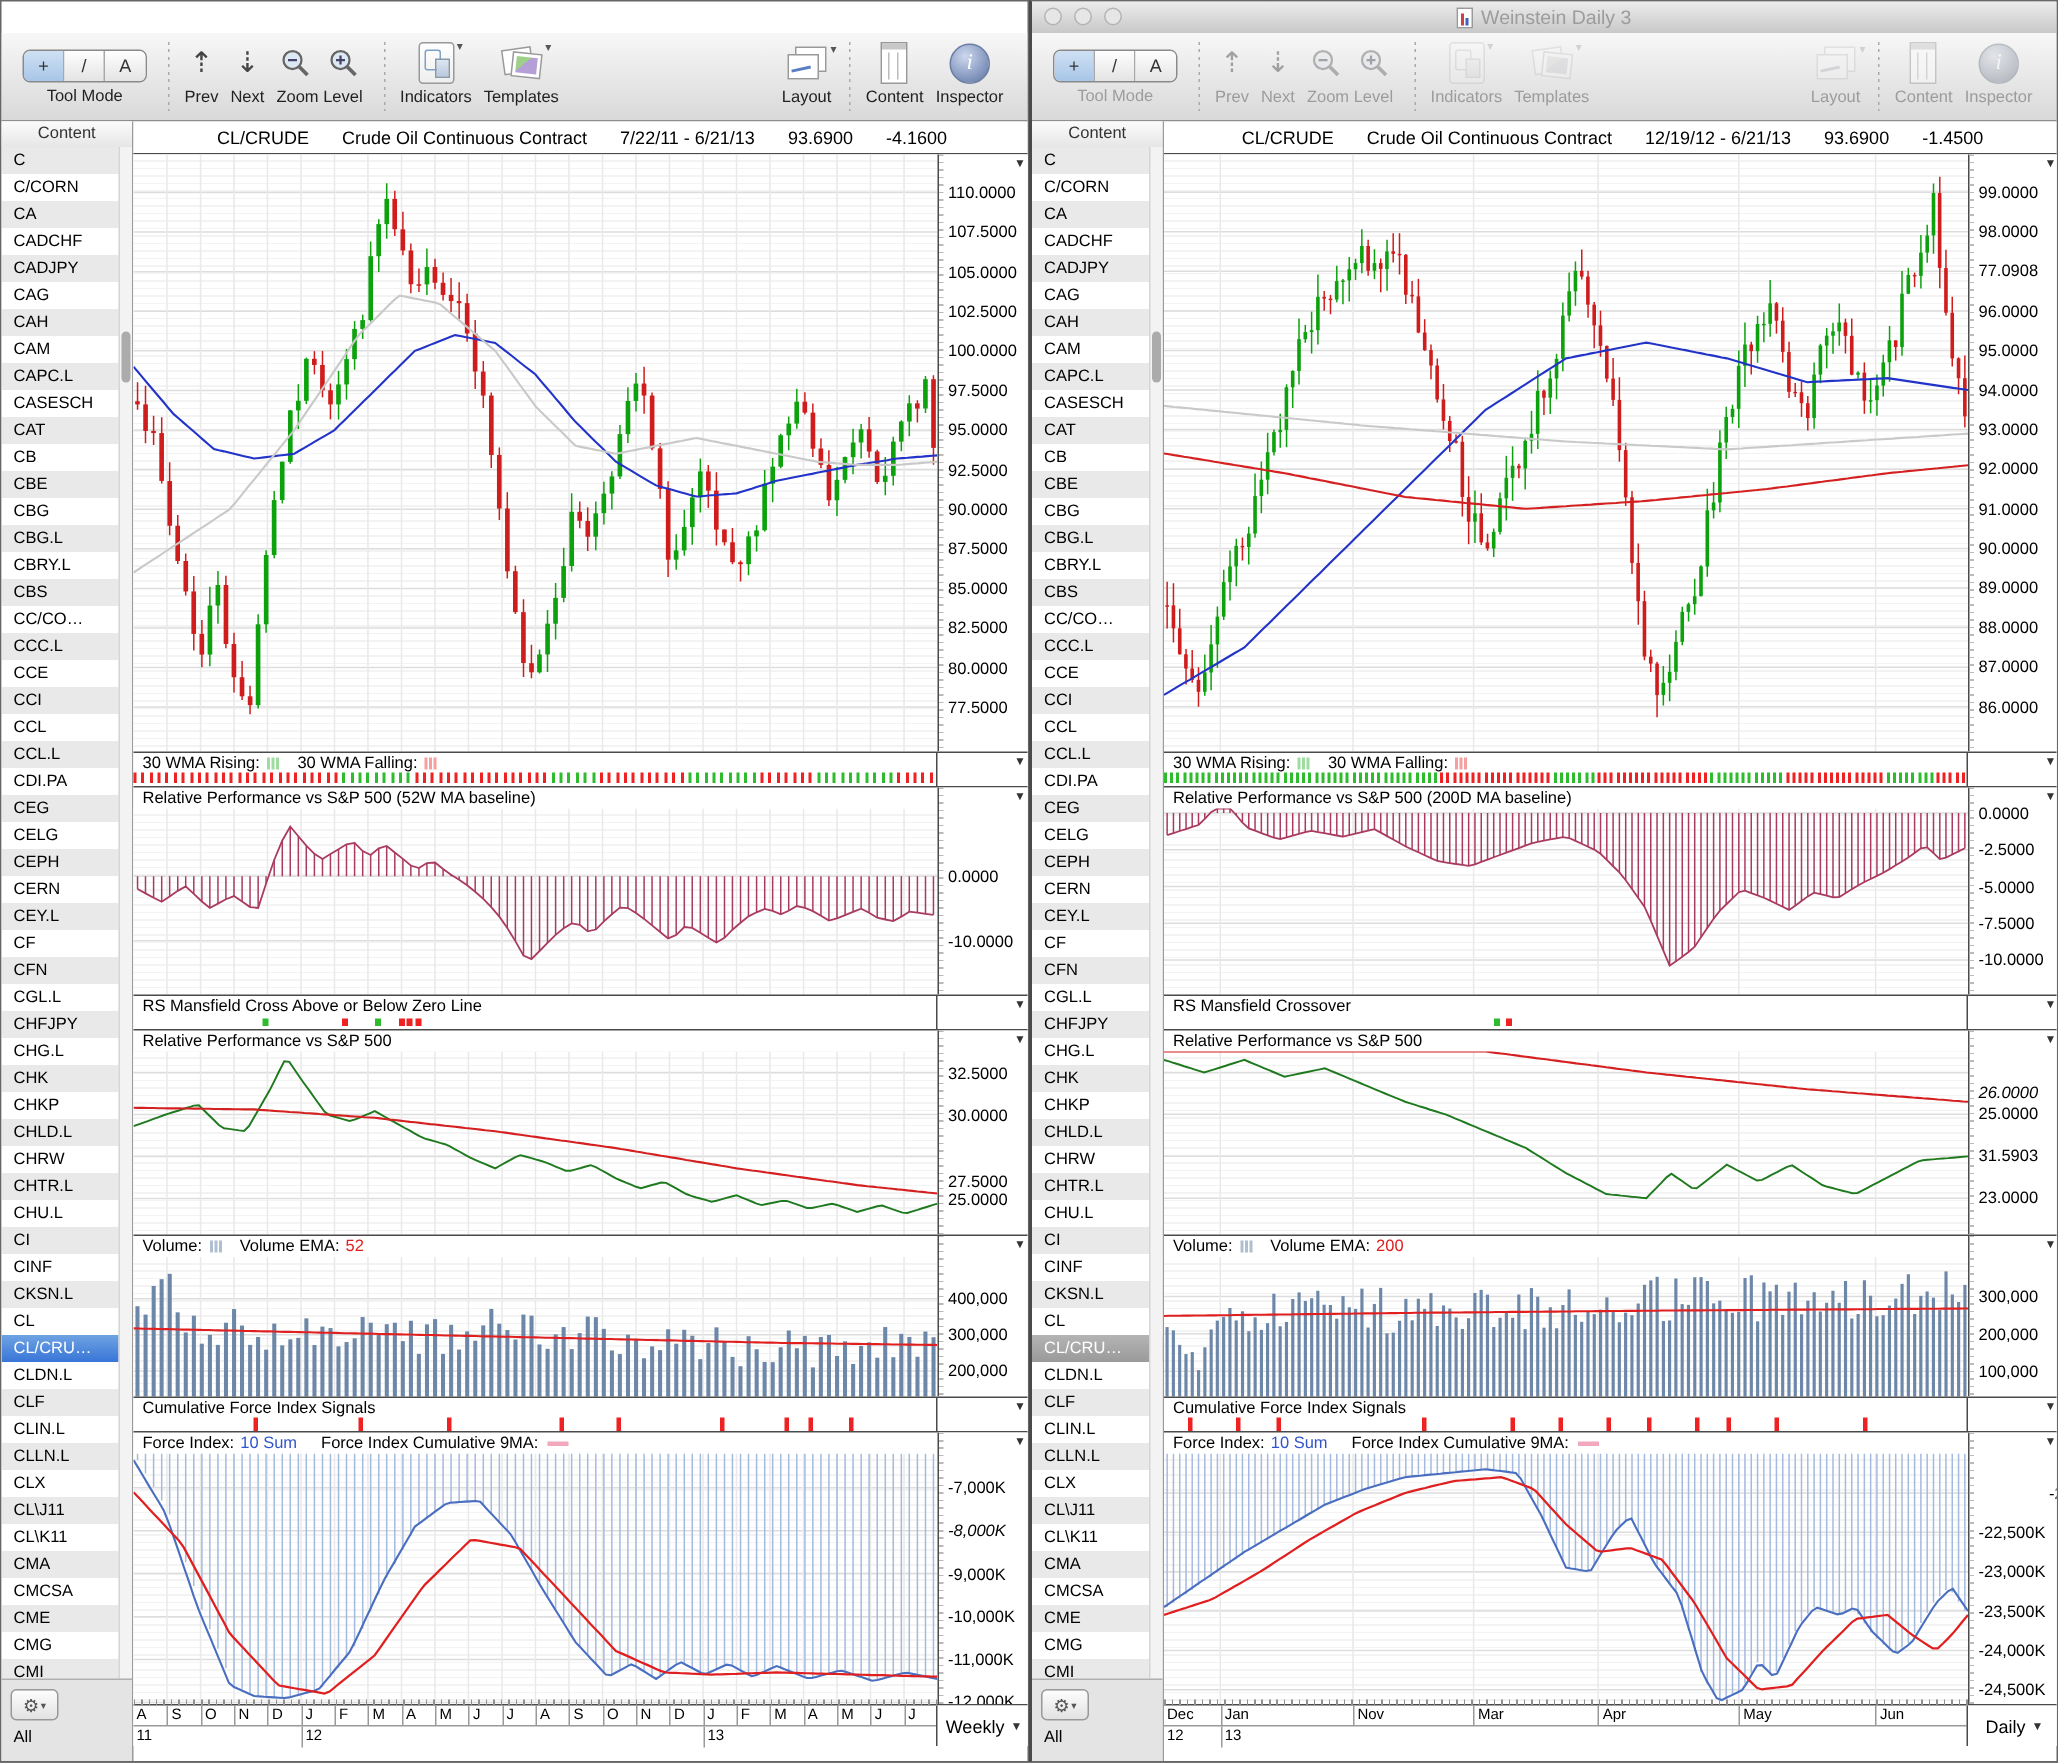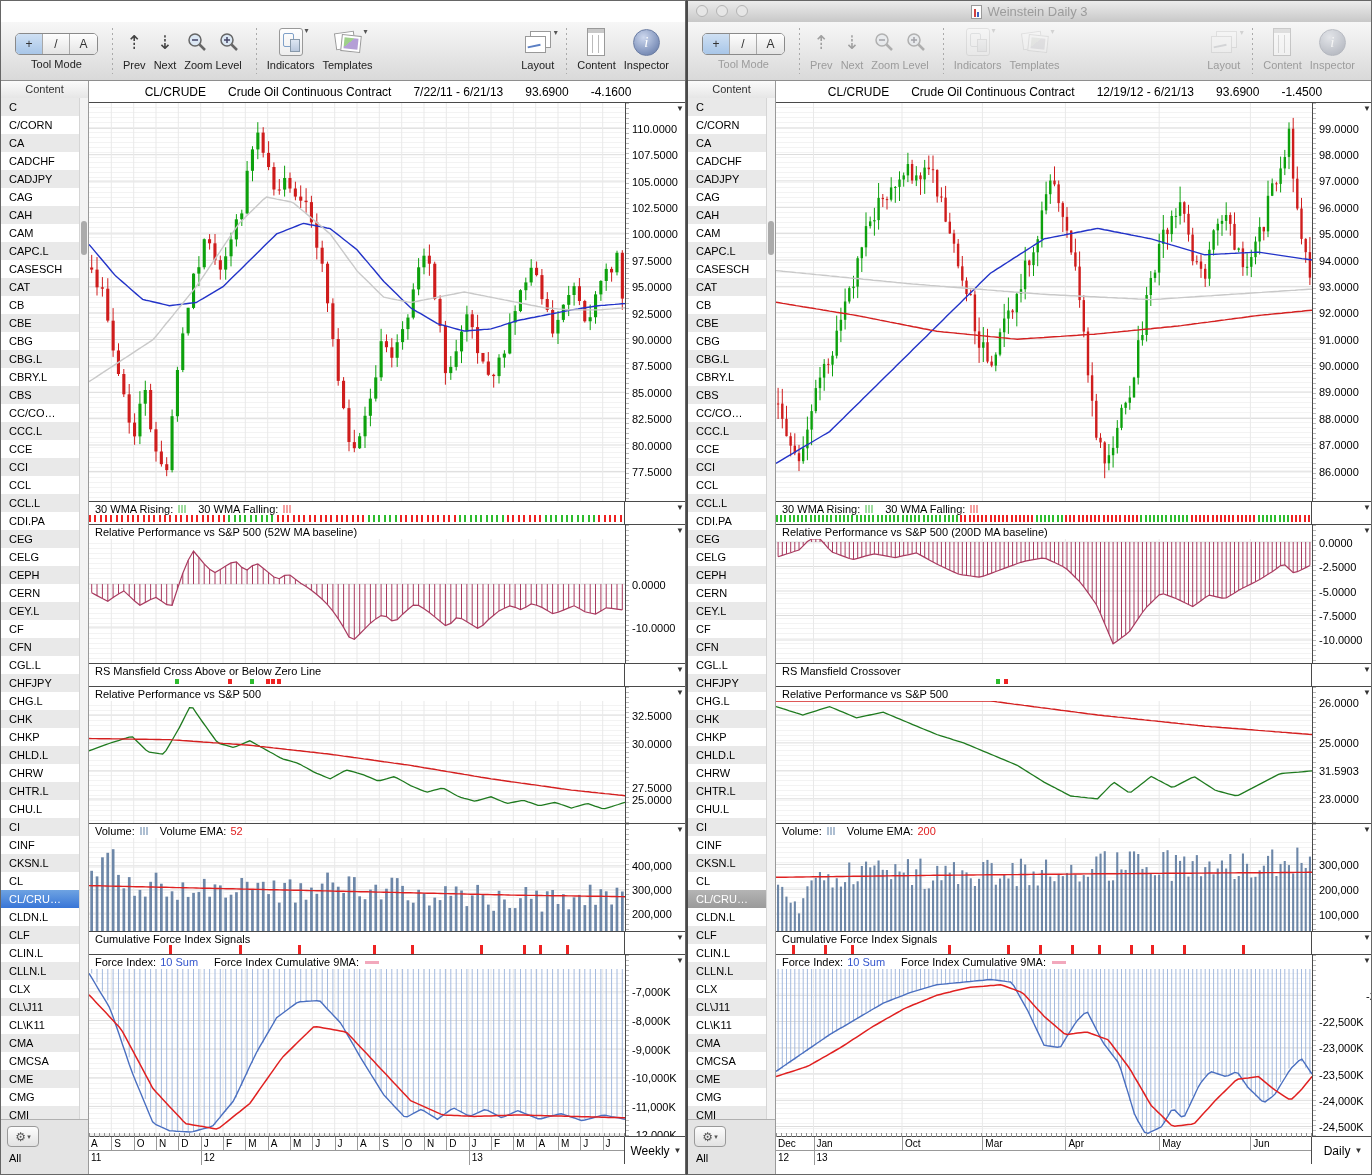--- a/index.html
+++ b/index.html
@@ -1161,21 +1161,21 @@
             <line x1="522.6" x2="522.6" y1="0" y2="148.1" stroke="#a4bade" stroke-width="1"></line>
             <line x1="528.0" x2="528.0" y1="0" y2="149.2" stroke="#a4bade" stroke-width="1"></line>
             <line x1="533.3" x2="533.3" y1="0" y2="150.3" stroke="#a4bade" stroke-width="1"></line>
             <polyline points="0.0,4.3 3.4,9.9 6.7,15.5 10.0,21.1 13.4,26.7 16.8,32.2 20.1,37.8 23.4,46.0 26.8,55.8 30.2,65.6 33.5,75.5 36.9,85.3 40.2,95.2 43.6,104.6 46.9,112.7 50.3,120.7 53.6,128.8 56.9,136.8 60.3,144.9 63.6,152.9 67.0,155.7 70.4,157.2 73.7,158.7 77.0,160.2 80.4,161.7 83.8,161.9 87.1,162.2 90.5,162.4 93.8,162.6 97.1,162.8 100.5,163.0 103.9,162.6 107.2,161.7 110.5,160.8 113.9,159.9 117.3,159.0 120.6,158.1 124.0,156.6 127.3,152.6 130.7,148.6 134.0,144.5 137.3,140.5 140.7,136.5 144.0,132.5 147.4,125.9 150.8,118.8 154.1,111.6 157.5,104.5 160.8,97.3 164.2,90.2 167.5,83.5 170.8,77.7 174.2,71.9 177.5,66.1 180.9,60.3 184.3,54.5 187.6,48.7 191.0,46.2 194.3,43.7 197.7,41.3 201.0,38.8 204.3,36.4 207.7,33.9 211.0,32.8 214.4,32.6 217.8,32.3 221.1,32.1 224.5,31.9 227.8,31.7 231.2,32.2 234.5,35.8 237.8,39.4 241.2,42.9 244.5,46.5 247.9,50.1 251.3,53.7 254.6,59.0 257.9,64.8 261.3,70.7 264.7,76.5 268.0,82.3 271.3,88.1 274.7,93.7 278.1,99.1 281.4,104.5 284.8,109.8 288.1,115.2 291.4,120.6 294.8,125.9 298.2,129.5 301.5,133.1 304.8,136.7 308.2,140.2 311.6,143.8 314.9,147.4 318.3,147.8 321.6,146.0 324.9,144.2 328.3,142.4 331.7,140.6 335.0,141.9 338.3,144.0 341.7,146.1 345.1,148.2 348.4,150.3 351.8,147.9 355.1,145.5 358.4,143.1 361.8,140.7 365.2,139.2 368.5,141.0 371.8,142.7 375.2,144.5 378.6,146.3 381.9,146.8 385.3,145.3 388.6,143.8 391.9,142.3 395.3,140.8 398.7,141.3 402.0,143.1 405.3,144.9 408.7,146.7 412.1,148.5 415.4,147.6 418.8,146.1 422.1,144.7 425.4,143.2 428.8,141.7 432.2,143.0 435.5,144.4 438.8,145.7 442.2,147.0 445.6,148.4 448.9,149.7 452.3,149.7 455.6,148.8 458.9,147.9 462.3,147.0 465.7,146.1 469.0,145.2 472.3,144.8 475.7,145.9 479.1,147.0 482.4,148.1 485.8,149.2 489.1,150.3 492.4,151.5 495.8,151.0 499.2,150.1 502.5,149.2 505.8,148.3 509.2,147.4 512.6,146.5 515.9,146.2 519.3,146.9 522.6,147.6 525.9,148.2 529.3,148.9 532.6,149.6 536.0,150.3" fill="none" stroke="#4a6fc0" stroke-width="1.4"></polyline>
             <polyline points="0.0,25.8 3.4,29.3 6.7,32.9 10.0,36.5 13.4,40.1 16.8,43.6 20.1,47.2 23.4,50.8 26.8,54.4 30.2,58.0 33.5,62.6 36.9,68.9 40.2,75.1 43.6,81.4 46.9,87.6 50.3,93.9 53.6,100.2 56.9,106.4 60.3,112.7 63.6,119.0 67.0,123.1 70.4,126.6 73.7,130.2 77.0,133.8 80.4,137.4 83.8,141.0 87.1,144.5 90.5,148.1 93.8,151.7 97.1,154.7 100.5,155.3 103.9,155.9 107.2,156.5 110.5,157.1 113.9,157.6 117.3,158.2 120.6,158.8 124.0,159.4 127.3,160.0 130.7,158.7 134.0,156.0 137.3,153.3 140.7,150.6 144.0,147.9 147.4,145.2 150.8,142.6 154.1,139.9 157.5,137.2 160.8,134.5 164.2,129.7 167.5,125.0 170.8,120.2 174.2,115.4 177.5,110.7 180.9,105.9 184.3,101.1 187.6,96.4 191.0,91.6 194.3,87.4 197.7,84.1 201.0,80.9 204.3,77.6 207.7,74.3 211.0,71.0 214.4,67.7 217.8,64.5 221.1,61.2 224.5,57.9 227.8,57.7 231.2,58.3 234.5,58.9 237.8,59.5 241.2,60.1 244.5,60.7 247.9,61.3 251.3,61.9 254.6,62.5 257.9,63.7 261.3,67.3 264.7,70.8 268.0,74.4 271.3,78.0 274.7,81.6 278.1,85.1 281.4,88.7 284.8,92.3 288.1,95.9 291.4,99.5 294.8,103.0 298.2,106.6 301.5,110.2 304.8,113.8 308.2,117.3 311.6,120.9 314.9,124.5 318.3,128.1 321.6,131.7 324.9,133.1 328.3,134.6 331.7,136.1 335.0,137.6 338.3,139.1 341.7,140.6 345.1,142.1 348.4,143.6 351.8,145.1 355.1,146.0 358.4,146.2 361.8,146.3 365.2,146.5 368.5,146.6 371.8,146.8 375.2,146.9 378.6,147.1 381.9,147.2 385.3,147.4 388.6,147.3 391.9,147.2 395.3,147.1 398.7,147.0 402.0,146.9 405.3,146.7 408.7,146.6 412.1,146.5 415.4,146.4 418.8,146.3 422.1,146.2 425.4,146.1 428.8,146.0 432.2,146.1 435.5,146.1 438.8,146.2 442.2,146.3 445.6,146.4 448.9,146.5 452.3,146.6 455.6,146.7 458.9,146.8 462.3,146.9 465.7,146.9 469.0,147.0 472.3,147.1 475.7,147.2 479.1,147.3 482.4,147.4 485.8,147.5 489.1,147.6 492.4,147.7 495.8,147.8 499.2,147.8 502.5,147.9 505.8,148.0 509.2,148.1 512.6,148.2 515.9,148.3 519.3,148.4 522.6,148.5 525.9,148.6 529.3,148.6 532.6,148.7 536.0,148.8" fill="none" stroke="#e02020" stroke-width="1.5"></polyline>
           </svg>
         <div class="axis">
             <span class="axis-caret">▼</span>
             <div class="axis-minor"></div>
             <div class="axis-label" style="top: 31.3961px;">-7,000K</div>
-            <div class="axis-label" style="top: 60.0162px;">-8,000K</div>
+            <div class="axis-label" style="top: 60.0162px; font-style: italic;">-8,000K</div>
             <div class="axis-label" style="top: 88.6363px;">-9,000K</div>
             <div class="axis-label" style="top: 117.256px;">-10,000K</div>
             <div class="axis-label" style="top: 145.876px;">-11,000K</div>
             <div class="axis-label" style="top: 174.497px;">-12,000K</div>
           </div>
       </div>
       <div class="panel p-baxis">
         <div class="baxis-comb"></div>
         <div class="months">
             <div class="mcell" style="width: 22.3333px;">A</div>
@@ -1672,21 +1672,21 @@
             <rect x="532.7" y="149.1" width="2.4" height="25.5" fill="#cf1d1d"></rect>
             <polyline points="0.0,360.3 3.4,358.3 6.7,356.3 10.0,354.3 13.4,352.3 16.8,350.4 20.1,348.4 23.4,346.4 26.8,344.4 30.2,342.4 33.5,340.5 36.9,338.5 40.2,336.5 43.6,334.5 46.9,332.5 50.3,330.6 53.6,328.6 56.9,325.3 60.3,322.0 63.6,318.7 67.0,315.4 70.4,312.1 73.7,308.8 77.0,305.5 80.4,302.2 83.8,298.9 87.1,295.6 90.5,292.3 93.8,289.0 97.1,285.7 100.5,282.4 103.9,279.1 107.2,275.8 110.5,272.5 113.9,269.2 117.3,265.9 120.6,262.6 124.0,259.3 127.3,256.0 130.7,252.7 134.0,249.4 137.3,246.1 140.7,242.8 144.0,239.5 147.4,236.2 150.8,232.9 154.1,229.6 157.5,226.3 160.8,223.0 164.2,219.7 167.5,216.4 170.8,213.1 174.2,209.8 177.5,206.5 180.9,203.2 184.3,199.9 187.6,196.6 191.0,193.3 194.3,190.0 197.7,186.7 201.0,183.4 204.3,180.1 207.7,176.8 211.0,173.5 214.4,170.2 217.8,168.1 221.1,165.9 224.5,163.8 227.8,161.7 231.2,159.5 234.5,157.4 237.8,155.2 241.2,153.1 244.5,150.9 247.9,148.8 251.3,146.6 254.6,144.5 257.9,142.4 261.3,140.2 264.7,138.1 268.0,135.9 271.3,135.3 274.7,134.6 278.1,133.9 281.4,133.3 284.8,132.6 288.1,132.0 291.4,131.3 294.8,130.6 298.2,130.0 301.5,129.3 304.8,128.7 308.2,128.0 311.6,127.3 314.9,126.7 318.3,126.0 321.6,125.4 324.9,126.0 328.3,126.7 331.7,127.3 335.0,128.0 338.3,128.7 341.7,129.3 345.1,130.0 348.4,130.6 351.8,131.3 355.1,132.0 358.4,132.6 361.8,133.3 365.2,133.9 368.5,134.6 371.8,135.3 375.2,135.9 378.6,136.9 381.9,137.9 385.3,138.9 388.6,139.9 391.9,140.9 395.3,141.9 398.7,142.8 402.0,143.8 405.3,144.8 408.7,145.8 412.1,146.8 415.4,147.8 418.8,148.8 422.1,149.8 425.4,150.8 428.8,151.8 432.2,151.6 435.5,151.4 438.8,151.3 442.2,151.1 445.6,150.9 448.9,150.8 452.3,150.6 455.6,150.4 458.9,150.3 462.3,150.1 465.7,149.9 469.0,149.8 472.3,149.6 475.7,149.4 479.1,149.3 482.4,149.1 485.8,149.6 489.1,150.1 492.4,150.6 495.8,151.1 499.2,151.6 502.5,152.1 505.8,152.6 509.2,153.1 512.6,153.6 515.9,154.1 519.3,154.6 522.6,155.1 525.9,155.6 529.3,156.0 532.6,156.5 536.0,157.0" fill="none" stroke="#2233c8" stroke-width="1.4"></polyline>
             <polyline points="0.0,199.3 3.4,199.8 6.7,200.4 10.0,200.9 13.4,201.5 16.8,202.0 20.1,202.6 23.4,203.1 26.8,203.7 30.2,204.2 33.5,204.8 36.9,205.3 40.2,205.9 43.6,206.4 46.9,207.0 50.3,207.5 53.6,208.1 56.9,208.6 60.3,209.2 63.6,209.7 67.0,210.3 70.4,210.8 73.7,211.4 77.0,211.9 80.4,212.5 83.8,213.1 87.1,213.8 90.5,214.4 93.8,215.1 97.1,215.8 100.5,216.4 103.9,217.1 107.2,217.7 110.5,218.4 113.9,219.1 117.3,219.7 120.6,220.4 124.0,221.0 127.3,221.7 130.7,222.4 134.0,223.0 137.3,223.7 140.7,224.3 144.0,225.0 147.4,225.7 150.8,226.3 154.1,227.0 157.5,227.6 160.8,228.3 164.2,228.6 167.5,229.0 170.8,229.3 174.2,229.6 177.5,229.9 180.9,230.3 184.3,230.6 187.6,230.9 191.0,231.3 194.3,231.6 197.7,231.9 201.0,232.3 204.3,232.6 207.7,232.9 211.0,233.2 214.4,233.6 217.8,233.9 221.1,234.2 224.5,234.6 227.8,234.9 231.2,235.2 234.5,235.6 237.8,235.9 241.2,236.2 244.5,236.0 247.9,235.8 251.3,235.6 254.6,235.3 257.9,235.1 261.3,234.9 264.7,234.7 268.0,234.5 271.3,234.2 274.7,234.0 278.1,233.8 281.4,233.6 284.8,233.4 288.1,233.1 291.4,232.9 294.8,232.7 298.2,232.5 301.5,232.3 304.8,232.0 308.2,231.8 311.6,231.6 314.9,231.4 318.3,231.2 321.6,230.9 324.9,230.6 328.3,230.3 331.7,229.9 335.0,229.6 338.3,229.3 341.7,229.0 345.1,228.6 348.4,228.3 351.8,228.0 355.1,227.6 358.4,227.3 361.8,227.0 365.2,226.6 368.5,226.3 371.8,226.0 375.2,225.7 378.6,225.3 381.9,225.0 385.3,224.7 388.6,224.3 391.9,224.0 395.3,223.7 398.7,223.3 402.0,223.0 405.3,222.6 408.7,222.1 412.1,221.7 415.4,221.3 418.8,220.8 422.1,220.4 425.4,219.9 428.8,219.5 432.2,219.1 435.5,218.6 438.8,218.2 442.2,217.7 445.6,217.3 448.9,216.9 452.3,216.4 455.6,216.0 458.9,215.5 462.3,215.1 465.7,214.7 469.0,214.2 472.3,213.8 475.7,213.3 479.1,212.9 482.4,212.5 485.8,212.1 489.1,211.8 492.4,211.5 495.8,211.1 499.2,210.8 502.5,210.5 505.8,210.2 509.2,209.8 512.6,209.5 515.9,209.2 519.3,208.8 522.6,208.5 525.9,208.2 529.3,207.8 532.6,207.5 536.0,207.2" fill="none" stroke="#d42020" stroke-width="1.4"></polyline>
             <polyline points="0.0,167.6 3.4,167.9 6.7,168.3 10.0,168.6 13.4,168.9 16.8,169.2 20.1,169.6 23.4,169.9 26.8,170.2 30.2,170.6 33.5,170.9 36.9,171.2 40.2,171.6 43.6,171.9 46.9,172.2 50.3,172.5 53.6,172.9 56.9,173.2 60.3,173.5 63.6,173.9 67.0,174.2 70.4,174.5 73.7,174.9 77.0,175.2 80.4,175.5 83.8,175.8 87.1,176.2 90.5,176.5 93.8,176.8 97.1,177.2 100.5,177.5 103.9,177.8 107.2,178.1 110.5,178.5 113.9,178.8 117.3,179.1 120.6,179.5 124.0,179.8 127.3,180.1 130.7,180.5 134.0,180.8 137.3,181.1 140.7,181.3 144.0,181.6 147.4,181.8 150.8,182.1 154.1,182.4 157.5,182.6 160.8,182.9 164.2,183.2 167.5,183.4 170.8,183.7 174.2,184.0 177.5,184.2 180.9,184.5 184.3,184.7 187.6,185.0 191.0,185.3 194.3,185.5 197.7,185.8 201.0,186.1 204.3,186.3 207.7,186.6 211.0,186.9 214.4,187.1 217.8,187.4 221.1,187.7 224.5,187.9 227.8,188.2 231.2,188.4 234.5,188.7 237.8,189.0 241.2,189.2 244.5,189.5 247.9,189.8 251.3,190.0 254.6,190.3 257.9,190.6 261.3,190.8 264.7,191.1 268.0,191.3 271.3,191.5 274.7,191.7 278.1,191.8 281.4,192.0 284.8,192.2 288.1,192.3 291.4,192.5 294.8,192.7 298.2,192.8 301.5,193.0 304.8,193.2 308.2,193.3 311.6,193.5 314.9,193.7 318.3,193.8 321.6,194.0 324.9,194.2 328.3,194.3 331.7,194.5 335.0,194.6 338.3,194.8 341.7,195.0 345.1,195.1 348.4,195.3 351.8,195.5 355.1,195.6 358.4,195.8 361.8,196.0 365.2,196.1 368.5,196.3 371.8,196.5 375.2,196.6 378.6,196.4 381.9,196.2 385.3,196.0 388.6,195.7 391.9,195.5 395.3,195.3 398.7,195.1 402.0,194.9 405.3,194.6 408.7,194.4 412.1,194.2 415.4,194.0 418.8,193.8 422.1,193.5 425.4,193.3 428.8,193.1 432.2,192.9 435.5,192.7 438.8,192.4 442.2,192.2 445.6,192.0 448.9,191.8 452.3,191.6 455.6,191.3 458.9,191.1 462.3,190.9 465.7,190.7 469.0,190.5 472.3,190.2 475.7,190.0 479.1,189.8 482.4,189.6 485.8,189.4 489.1,189.1 492.4,188.9 495.8,188.7 499.2,188.5 502.5,188.3 505.8,188.0 509.2,187.8 512.6,187.6 515.9,187.4 519.3,187.2 522.6,186.9 525.9,186.7 529.3,186.5 532.6,186.3 536.0,186.1" fill="none" stroke="#c9c9c9" stroke-width="1.4"></polyline>
           </svg>
         <div class="axis">
             <span class="axis-caret">▼</span>
             <div class="axis-minor"></div>
             <div class="axis-label" style="top: 19.5729px;">99.0000</div>
             <div class="axis-label" style="top: 45.9655px;">98.0000</div>
-            <div class="axis-label" style="top: 72.3581px;">97.0000</div>
+            <div class="axis-label" style="top: 72.3581px;">77.0908</div>
             <div class="axis-label" style="top: 98.7507px;">96.0000</div>
             <div class="axis-label" style="top: 125.143px;">95.0000</div>
             <div class="axis-label" style="top: 151.536px;">94.0000</div>
             <div class="axis-label" style="top: 177.928px;">93.0000</div>
             <div class="axis-label" style="top: 204.321px;">92.0000</div>
             <div class="axis-label" style="top: 230.714px;">91.0000</div>
             <div class="axis-label" style="top: 257.106px;">90.0000</div>
             <div class="axis-label" style="top: 283.499px;">89.0000</div>
             <div class="axis-label" style="top: 309.891px;">88.0000</div>
             <div class="axis-label" style="top: 336.284px;">87.0000</div>
@@ -2024,21 +2024,21 @@
             <line x1="206.4" x2="206.4" y1="0" y2="123" stroke="#e9e9e9" stroke-width="1"></line>
             <line x1="289.4" x2="289.4" y1="0" y2="123" stroke="#e9e9e9" stroke-width="1"></line>
             <line x1="383.2" x2="383.2" y1="0" y2="123" stroke="#e9e9e9" stroke-width="1"></line>
             <line x1="474.4" x2="474.4" y1="0" y2="123" stroke="#e9e9e9" stroke-width="1"></line>
             <polyline points="0.0,5.6 3.4,6.6 6.7,7.7 10.0,8.7 13.4,9.8 16.8,10.8 20.1,11.9 23.4,12.9 26.8,14.0 30.2,12.9 33.5,11.9 36.9,10.8 40.2,9.8 43.6,8.7 46.9,7.7 50.3,6.6 53.6,5.6 56.9,7.0 60.3,8.4 63.6,9.8 67.0,11.2 70.4,12.6 73.7,14.0 77.0,15.4 80.4,16.8 83.8,16.1 87.1,15.4 90.5,14.7 93.8,14.0 97.1,13.3 100.5,12.6 103.9,11.9 107.2,11.2 110.5,12.6 113.9,14.0 117.3,15.4 120.6,16.8 124.0,18.2 127.3,19.6 130.7,21.0 134.0,22.4 137.3,23.8 140.7,25.2 144.0,26.6 147.4,28.0 150.8,29.4 154.1,30.7 157.5,32.1 160.8,33.5 164.2,34.6 167.5,35.6 170.8,36.7 174.2,37.7 177.5,38.8 180.9,39.8 184.3,40.9 187.6,41.9 191.0,43.3 194.3,44.7 197.7,46.1 201.0,47.5 204.3,48.9 207.7,50.3 211.0,51.7 214.4,53.1 217.8,54.5 221.1,55.9 224.5,57.3 227.8,58.7 231.2,60.1 234.5,61.5 237.8,62.9 241.2,64.3 244.5,66.4 247.9,68.5 251.3,70.6 254.6,72.7 257.9,74.8 261.3,76.9 264.7,79.0 268.0,81.1 271.3,82.8 274.7,84.6 278.1,86.3 281.4,88.1 284.8,89.8 288.1,91.6 291.4,93.3 294.8,95.0 298.2,95.4 301.5,95.7 304.8,96.1 308.2,96.4 311.6,96.8 314.9,97.1 318.3,97.5 321.6,97.8 324.9,94.3 328.3,90.9 331.7,87.4 335.0,83.9 338.3,81.5 341.7,83.9 345.1,86.2 348.4,88.5 351.8,90.9 355.1,91.2 358.4,88.6 361.8,86.0 365.2,83.3 368.5,80.7 371.8,78.1 375.2,75.5 378.6,77.2 381.9,79.0 385.3,80.7 388.6,82.5 391.9,84.2 395.3,86.0 398.7,85.6 402.0,83.9 405.3,82.1 408.7,80.4 412.1,78.6 415.4,76.9 418.8,75.9 422.1,78.1 425.4,80.3 428.8,82.5 432.2,84.6 435.5,86.8 438.8,89.0 442.2,90.2 445.6,91.0 448.9,91.9 452.3,92.8 455.6,93.6 458.9,94.5 462.3,94.3 465.7,92.6 469.0,90.9 472.3,89.1 475.7,87.4 479.1,85.6 482.4,83.9 485.8,82.1 489.1,80.4 492.4,78.6 495.8,76.9 499.2,75.1 502.5,73.4 505.8,72.5 509.2,72.2 512.6,71.9 515.9,71.6 519.3,71.3 522.6,71.1 525.9,70.8 529.3,70.5 532.6,70.2 536.0,69.9" fill="none" stroke="#1f7a1f" stroke-width="1.3"></polyline>
             <polyline points="0.0,0.0 3.4,0.0 6.7,0.0 10.0,0.0 13.4,0.0 16.8,0.0 20.1,0.0 23.4,0.0 26.8,0.0 30.2,0.0 33.5,0.0 36.9,0.0 40.2,0.0 43.6,0.0 46.9,0.0 50.3,0.0 53.6,0.0 56.9,0.0 60.3,0.0 63.6,0.0 67.0,0.0 70.4,0.0 73.7,0.0 77.0,0.0 80.4,0.0 83.8,0.0 87.1,0.0 90.5,0.0 93.8,0.0 97.1,0.0 100.5,0.0 103.9,0.0 107.2,0.0 110.5,0.0 113.9,0.0 117.3,0.0 120.6,0.0 124.0,0.0 127.3,0.0 130.7,0.0 134.0,0.0 137.3,0.0 140.7,0.0 144.0,0.0 147.4,0.0 150.8,0.0 154.1,0.0 157.5,0.0 160.8,0.0 164.2,0.0 167.5,0.0 170.8,0.0 174.2,0.0 177.5,0.0 180.9,0.0 184.3,0.0 187.6,0.0 191.0,0.0 194.3,0.0 197.7,0.0 201.0,0.0 204.3,0.0 207.7,0.0 211.0,0.0 214.4,0.0 217.8,0.4 221.1,0.9 224.5,1.3 227.8,1.7 231.2,2.2 234.5,2.6 237.8,3.1 241.2,3.5 244.5,3.9 247.9,4.4 251.3,4.8 254.6,5.2 257.9,5.7 261.3,6.1 264.7,6.6 268.0,7.0 271.3,7.4 274.7,7.9 278.1,8.3 281.4,8.7 284.8,9.2 288.1,9.6 291.4,10.0 294.8,10.5 298.2,10.9 301.5,11.4 304.8,11.8 308.2,12.2 311.6,12.7 314.9,13.1 318.3,13.5 321.6,14.0 324.9,14.3 328.3,14.7 331.7,15.0 335.0,15.4 338.3,15.7 341.7,16.1 345.1,16.4 348.4,16.8 351.8,17.1 355.1,17.5 358.4,17.8 361.8,18.2 365.2,18.5 368.5,18.9 371.8,19.2 375.2,19.6 378.6,19.9 381.9,20.3 385.3,20.6 388.6,21.0 391.9,21.3 395.3,21.7 398.7,22.0 402.0,22.4 405.3,22.7 408.7,23.1 412.1,23.4 415.4,23.8 418.8,24.1 422.1,24.5 425.4,24.8 428.8,25.2 432.2,25.4 435.5,25.7 438.8,25.9 442.2,26.2 445.6,26.5 448.9,26.7 452.3,27.0 455.6,27.3 458.9,27.5 462.3,27.8 465.7,28.0 469.0,28.3 472.3,28.6 475.7,28.8 479.1,29.1 482.4,29.4 485.8,29.6 489.1,29.9 492.4,30.1 495.8,30.4 499.2,30.7 502.5,30.9 505.8,31.2 509.2,31.4 512.6,31.7 515.9,32.0 519.3,32.2 522.6,32.5 525.9,32.8 529.3,33.0 532.6,33.3 536.0,33.5" fill="none" stroke="#d42020" stroke-width="1.4"></polyline>
           </svg>
         <div class="axis">
             <span class="axis-caret">▼</span>
             <div class="axis-minor"></div>
-            <div class="axis-label" style="top: 10px;">26.0000</div>
+            <div class="axis-label" style="top: 36px; font-style: italic;">26.0000</div>
             <div class="axis-label" style="top: 50.4318px;">25.0000</div>
             <div class="axis-label" style="top: 78.3864px;">31.5903</div>
             <div class="axis-label" style="top: 106.341px;">23.0000</div>
           </div>
       </div>
       <div class="panel p-vol">
         <div class="panel-hdr">
           <span>Volume:</span>
           <span class="mini-ticks">
               <i style="background:#aebfd2"></i>
@@ -2379,21 +2379,21 @@
             <div class="axis-label" style="top: 113.5px;">-23,500K</div>
             <div class="axis-label" style="top: 139.75px;">-24,000K</div>
             <div class="axis-label" style="top: 166px;">-24,500K</div>
           </div>
       </div>
       <div class="panel p-baxis">
         <div class="baxis-comb"></div>
         <div class="months">
             <div class="mcell" style="width: 37.52px;">Dec</div>
             <div class="mcell" style="width: 88.44px;">Jan</div>
-            <div class="mcell" style="width: 80.4px;">Oct</div>
+            <div class="mcell" style="width: 80.4px;">Nov</div>
             <div class="mcell" style="width: 83.08px;">Mar</div>
             <div class="mcell" style="width: 93.8px;">Apr</div>
             <div class="mcell" style="width: 91.12px;">May</div>
             <div class="mcell" style="width: 61.64px;">Jun</div>
           </div>
         <div class="years">
             <div class="ycell" style="width: 37.52px;">12</div>
             <div class="ycell" style="width: 498.48px;">13</div>
           </div>
         <div class="period-cell">

